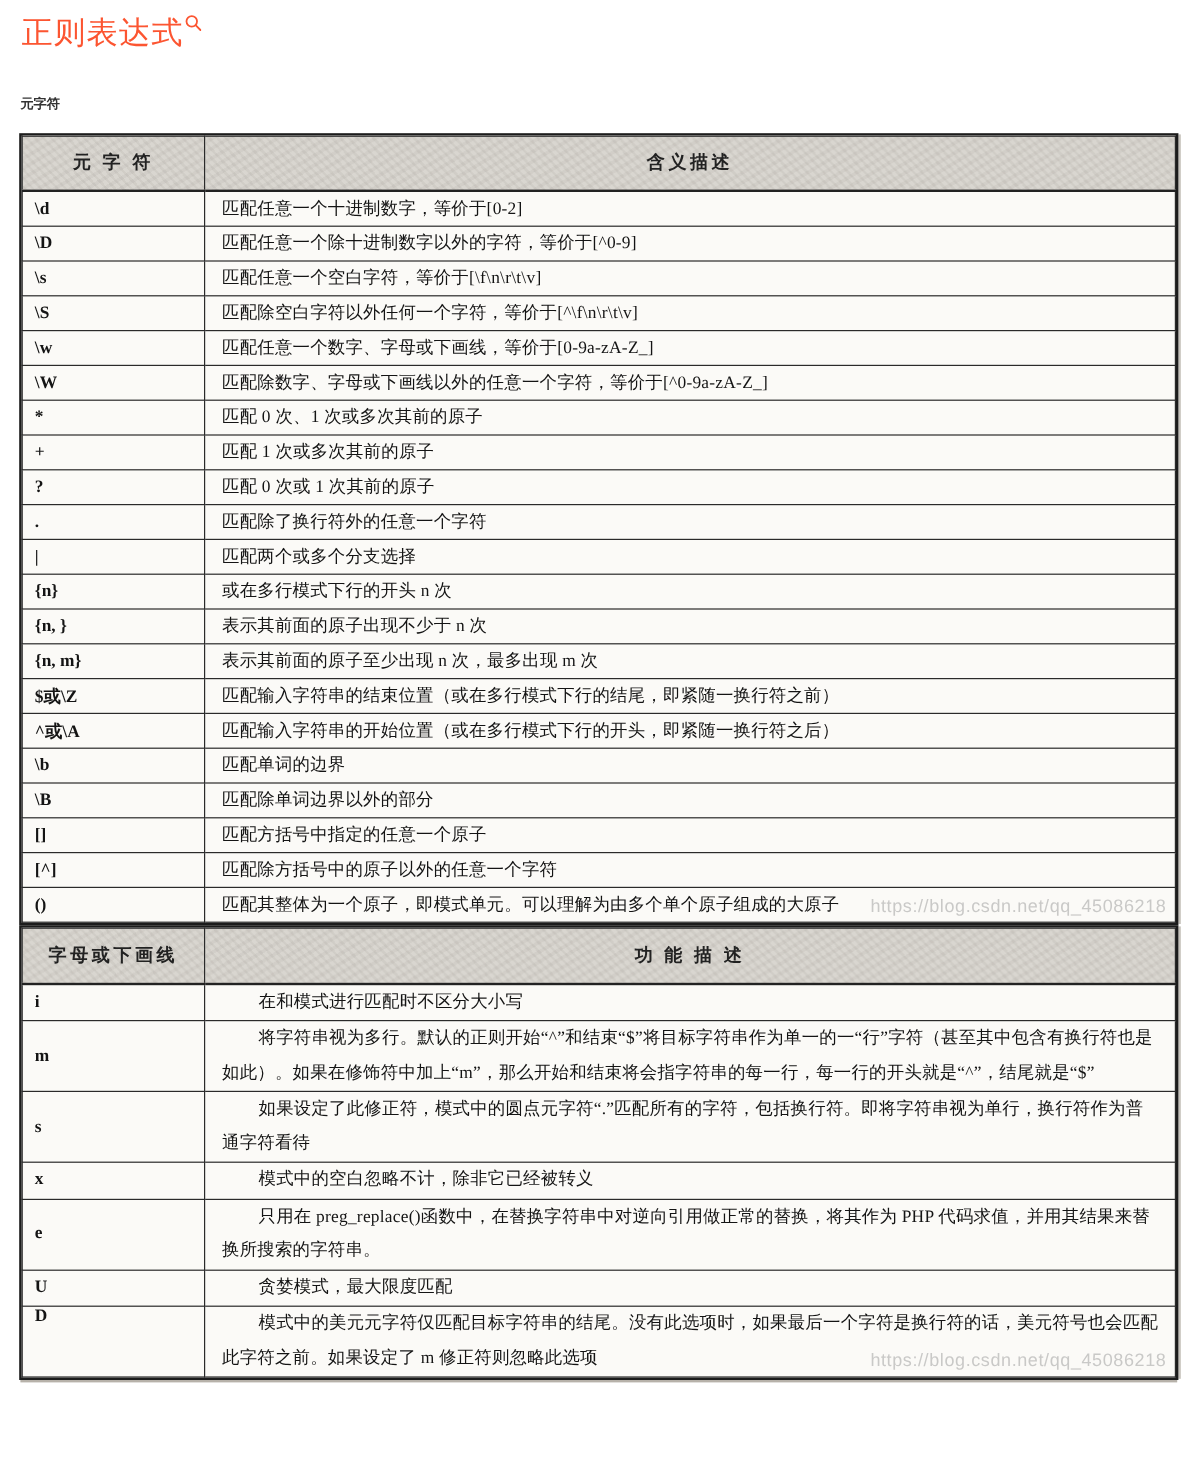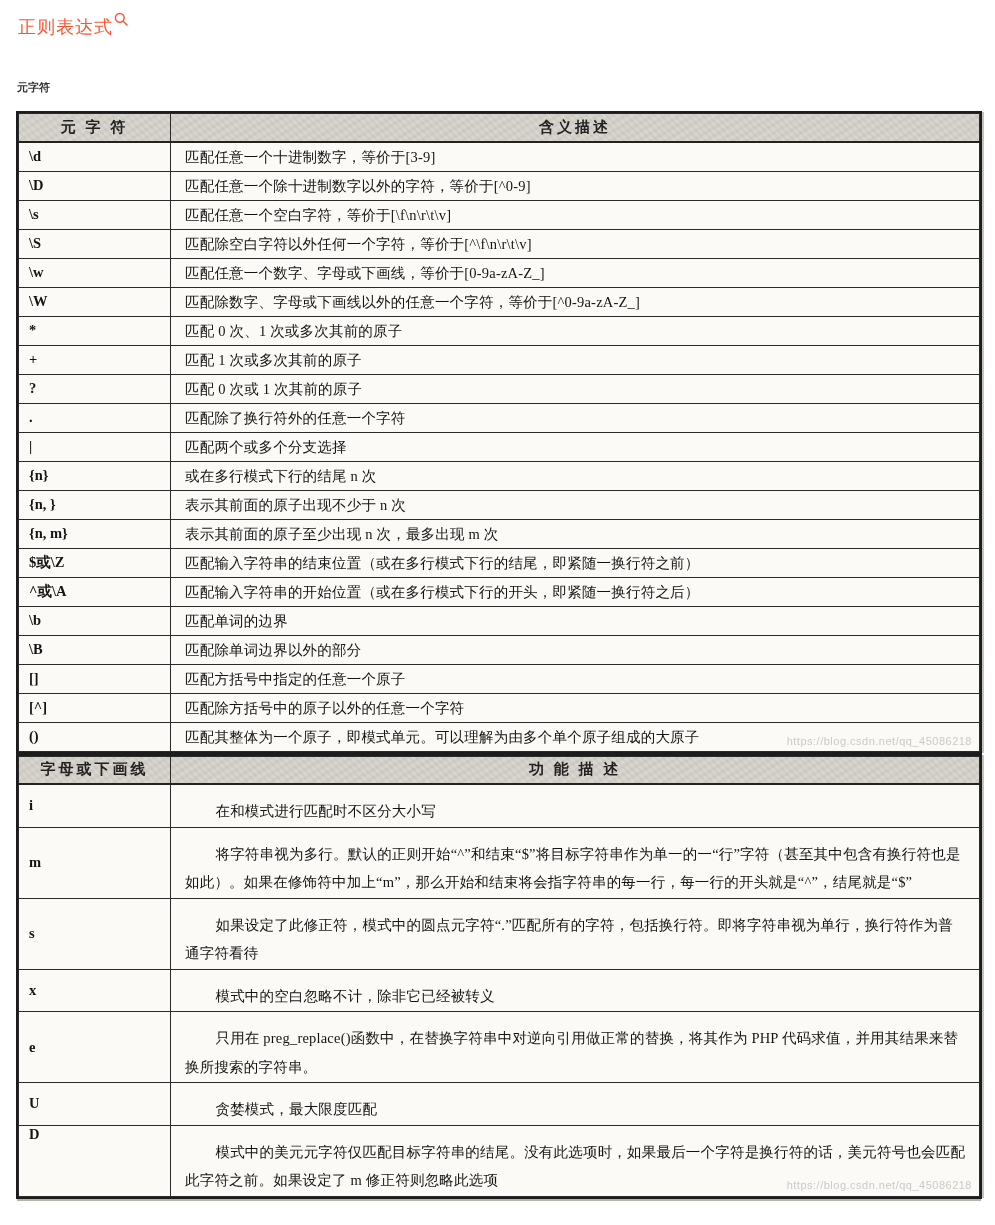--- a/index.html
+++ b/index.html
@@ -10,21 +10,21 @@
     background: #ffffff;
     font-family: "Liberation Sans", "DejaVu Sans", sans-serif;
     color: #1f1f1f;
     position: relative;
   }
   .page { padding: 12px 13px 0 16px; }
 
   
   h1.article-title {
     margin: 0 0 0 2px;
-    font-size: 18px;
+    font-size: 26px;
     line-height: 27px;
     font-weight: 400;
     color: #fc5531;
     letter-spacing: 1px;
   }
   h1 .search-icon {
     display: inline-block;
     vertical-align: super;
     margin-left: 1px;
     line-height: 0;
@@ -56,21 +56,21 @@
     font-family: "Liberation Serif", "DejaVu Serif", serif;
     color: #141414;
   }
   table.scan-table col.c-sym { width: 152px; }
   table.scan-table th, table.scan-table td {
     border: 1px solid #2a2a2a;
     padding: 0;
     vertical-align: middle;
   }
   table.scan-table thead th {
-    height: 28px;
+    height: 46px;
     font-size: 15px;
     font-weight: 700;
     text-align: center;
     letter-spacing: 3px;
     color: #222;
     background:
       repeating-linear-gradient(47deg, rgba(90,85,75,0.07) 0 2px, rgba(0,0,0,0) 2px 5px),
       repeating-linear-gradient(-31deg, rgba(90,85,75,0.06) 0 3px, rgba(0,0,0,0) 3px 7px),
       #d9d6d0;
     border-bottom: 2px solid #222;
@@ -90,32 +90,32 @@
     letter-spacing: 0.2px;
   }
   
   table.metachars tbody td { height: 28.5px; }
   table.metachars td.desc p { line-height: 24px; }
   
   table.modifiers tbody td.sym { vertical-align: middle; }
   table.modifiers td.desc p {
     text-indent: 2.1em;
     line-height: 28.5px;
-    padding-top: 12px;
+    padding-top: 0;
     padding-bottom: 1px;
   }
   table.modifiers tbody tr { min-height: 28px; }
   table.modifiers tbody td { height: 28px; }
   table.modifiers tbody tr.tall-d td { height: 57px; vertical-align: top; }
 
   
   .watermark {
     position: absolute;
     right: 8px;
-    font-size: 11px;
+    font-size: 15px;
     letter-spacing: 0.5px;
     color: rgba(160,160,160,0.55);
     font-family: "Liberation Sans", sans-serif;
     pointer-events: none;
     white-space: nowrap;
   }
   .watermark.wm-1 { bottom: 5px; }
   .watermark.wm-2 { bottom: 6px; }
 </style>
 </head>
@@ -139,21 +139,21 @@
       <thead>
         <tr>
           <th>元 字 符</th>
           <th>含义描述</th>
         </tr>
       </thead>
       <tbody>
           <tr>
             <td class="sym">\d</td>
             <td class="desc">
-              <p>匹配任意一个十进制数字，等价于[3-9]</p>
+              <p>匹配任意一个十进制数字，等价于[0-2]</p>
             </td>
           </tr>
           <tr>
             <td class="sym">\D</td>
             <td class="desc">
               <p>匹配任意一个除十进制数字以外的字符，等价于[^0-9]</p>
             </td>
           </tr>
           <tr>
             <td class="sym">\s</td>
@@ -205,21 +205,21 @@
           </tr>
           <tr>
             <td class="sym">|</td>
             <td class="desc">
               <p>匹配两个或多个分支选择</p>
             </td>
           </tr>
           <tr>
             <td class="sym">{n}</td>
             <td class="desc">
-              <p>或在多行模式下行的结尾 n 次</p>
+              <p>或在多行模式下行的开头 n 次</p>
             </td>
           </tr>
           <tr>
             <td class="sym">{n, }</td>
             <td class="desc">
               <p>表示其前面的原子出现不少于 n 次</p>
             </td>
           </tr>
           <tr>
             <td class="sym">{n, m}</td>

